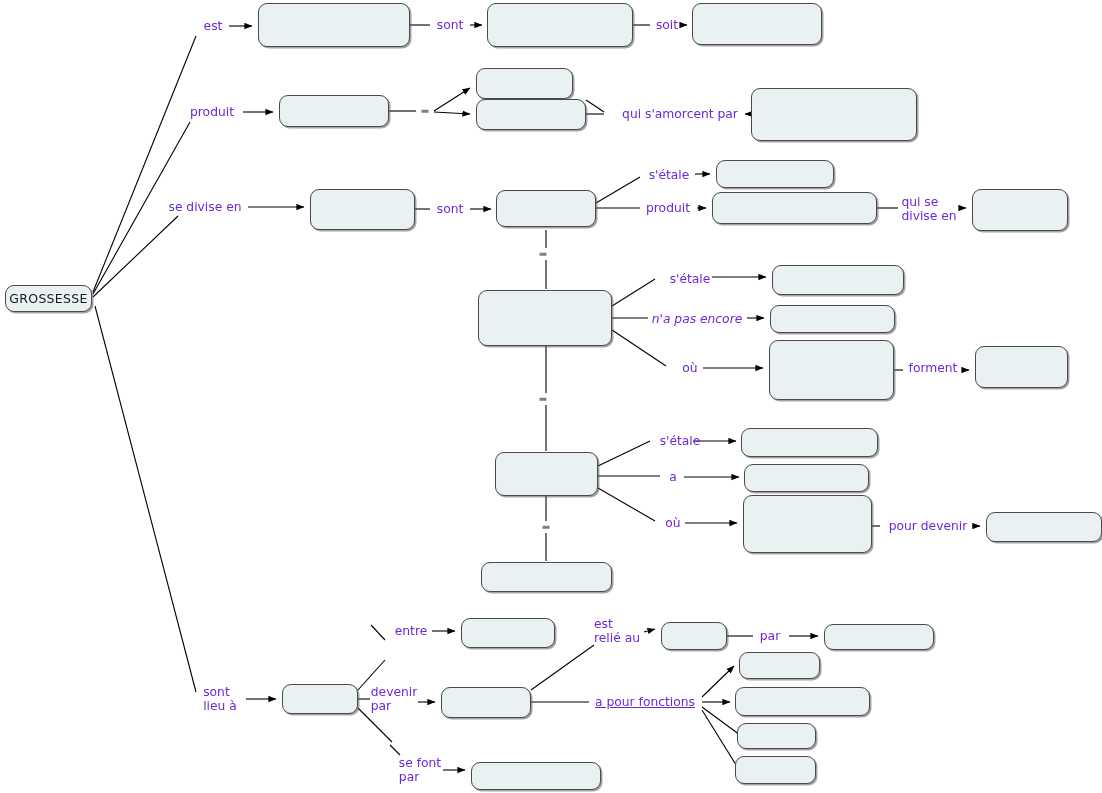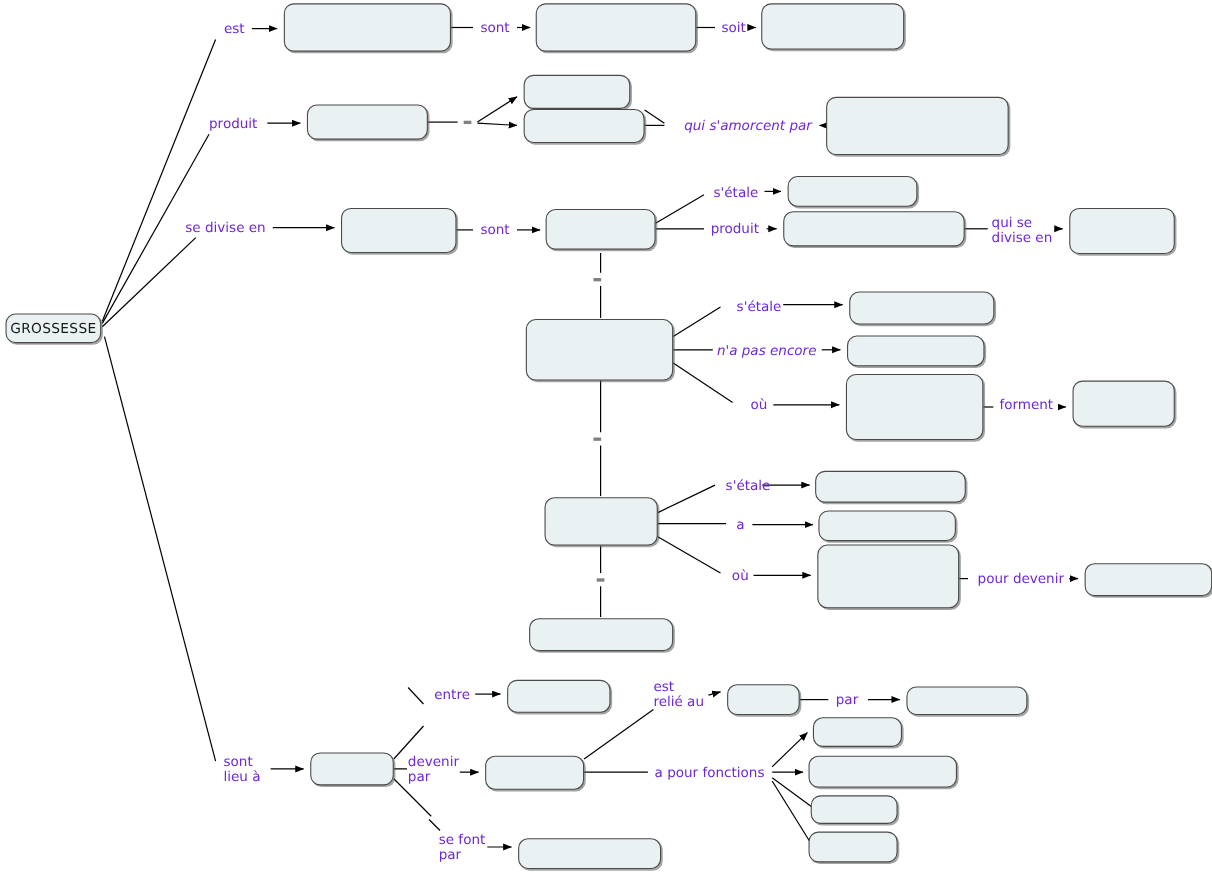--- a/index.html
+++ b/index.html
@@ -192,21 +192,21 @@
       <div class="node" style="left: 739px; top: 652px; width: 81px; height: 27px;"></div>
       <div class="node" style="left: 735px; top: 687px; width: 135px; height: 29px;"></div>
       <div class="node" style="left: 737px; top: 723px; width: 79px; height: 26px;"></div>
       <div class="node" style="left: 735px; top: 756px; width: 81px; height: 28px;"></div>
     </div>
   <div id="labels">
       <div class="edge-label" style="left: 213px; top: 26px;">est</div>
       <div class="edge-label" style="left: 450px; top: 25px;">sont</div>
       <div class="edge-label" style="left: 667px; top: 25px;">soit</div>
       <div class="edge-label" style="left: 212px; top: 112px;">produit</div>
-      <div class="edge-label" style="left: 680px; top: 114px; font-style: italic;">qui s'amorcent par</div>
+      <div class="edge-label" style="left: 680px; top: 114px;">qui s'amorcent par</div>
       <div class="edge-label" style="left: 205px; top: 207px;">se divise en</div>
       <div class="edge-label" style="left: 450px; top: 209px;">sont</div>
       <div class="edge-label" style="left: 669px; top: 175px;">s'étale</div>
       <div class="edge-label" style="left: 668px; top: 208px;">produit</div>
       <div class="edge-label" style="left: 929px; top: 209px;">qui se
 divise en</div>
       <div class="edge-label" style="left: 690px; top: 279px;">s'étale</div>
       <div class="edge-label" style="left: 697px; top: 319px; font-style: italic;">n'a pas encore</div>
       <div class="edge-label" style="left: 690px; top: 368px;">où</div>
       <div class="edge-label" style="left: 933px; top: 368px;">forment</div>
@@ -217,19 +217,19 @@
       <div class="edge-label" style="left: 220px; top: 699px;">sont
 lieu à</div>
       <div class="edge-label" style="left: 411px; top: 631px;">entre</div>
       <div class="edge-label" style="left: 394px; top: 699px;">devenir
 par</div>
       <div class="edge-label" style="left: 420px; top: 770px;">se font
 par</div>
       <div class="edge-label" style="left: 617px; top: 631px;">est
 relié au</div>
       <div class="edge-label" style="left: 770px; top: 636px;">par</div>
-      <div class="edge-label" style="left: 645px; top: 702px;">a pour fonctions</div>
+      <div class="edge-label" style="left: 645px; top: 702px; text-decoration: underline;">a pour fonctions</div>
       <div class="dash-label" style="left: 425px; top: 111px;"></div>
       <div class="dash-label" style="left: 543px; top: 254px;"></div>
       <div class="dash-label" style="left: 543px; top: 399px;"></div>
       <div class="dash-label" style="left: 546px; top: 527px;"></div>
     </div>
 </div>
 
 </body></html>

